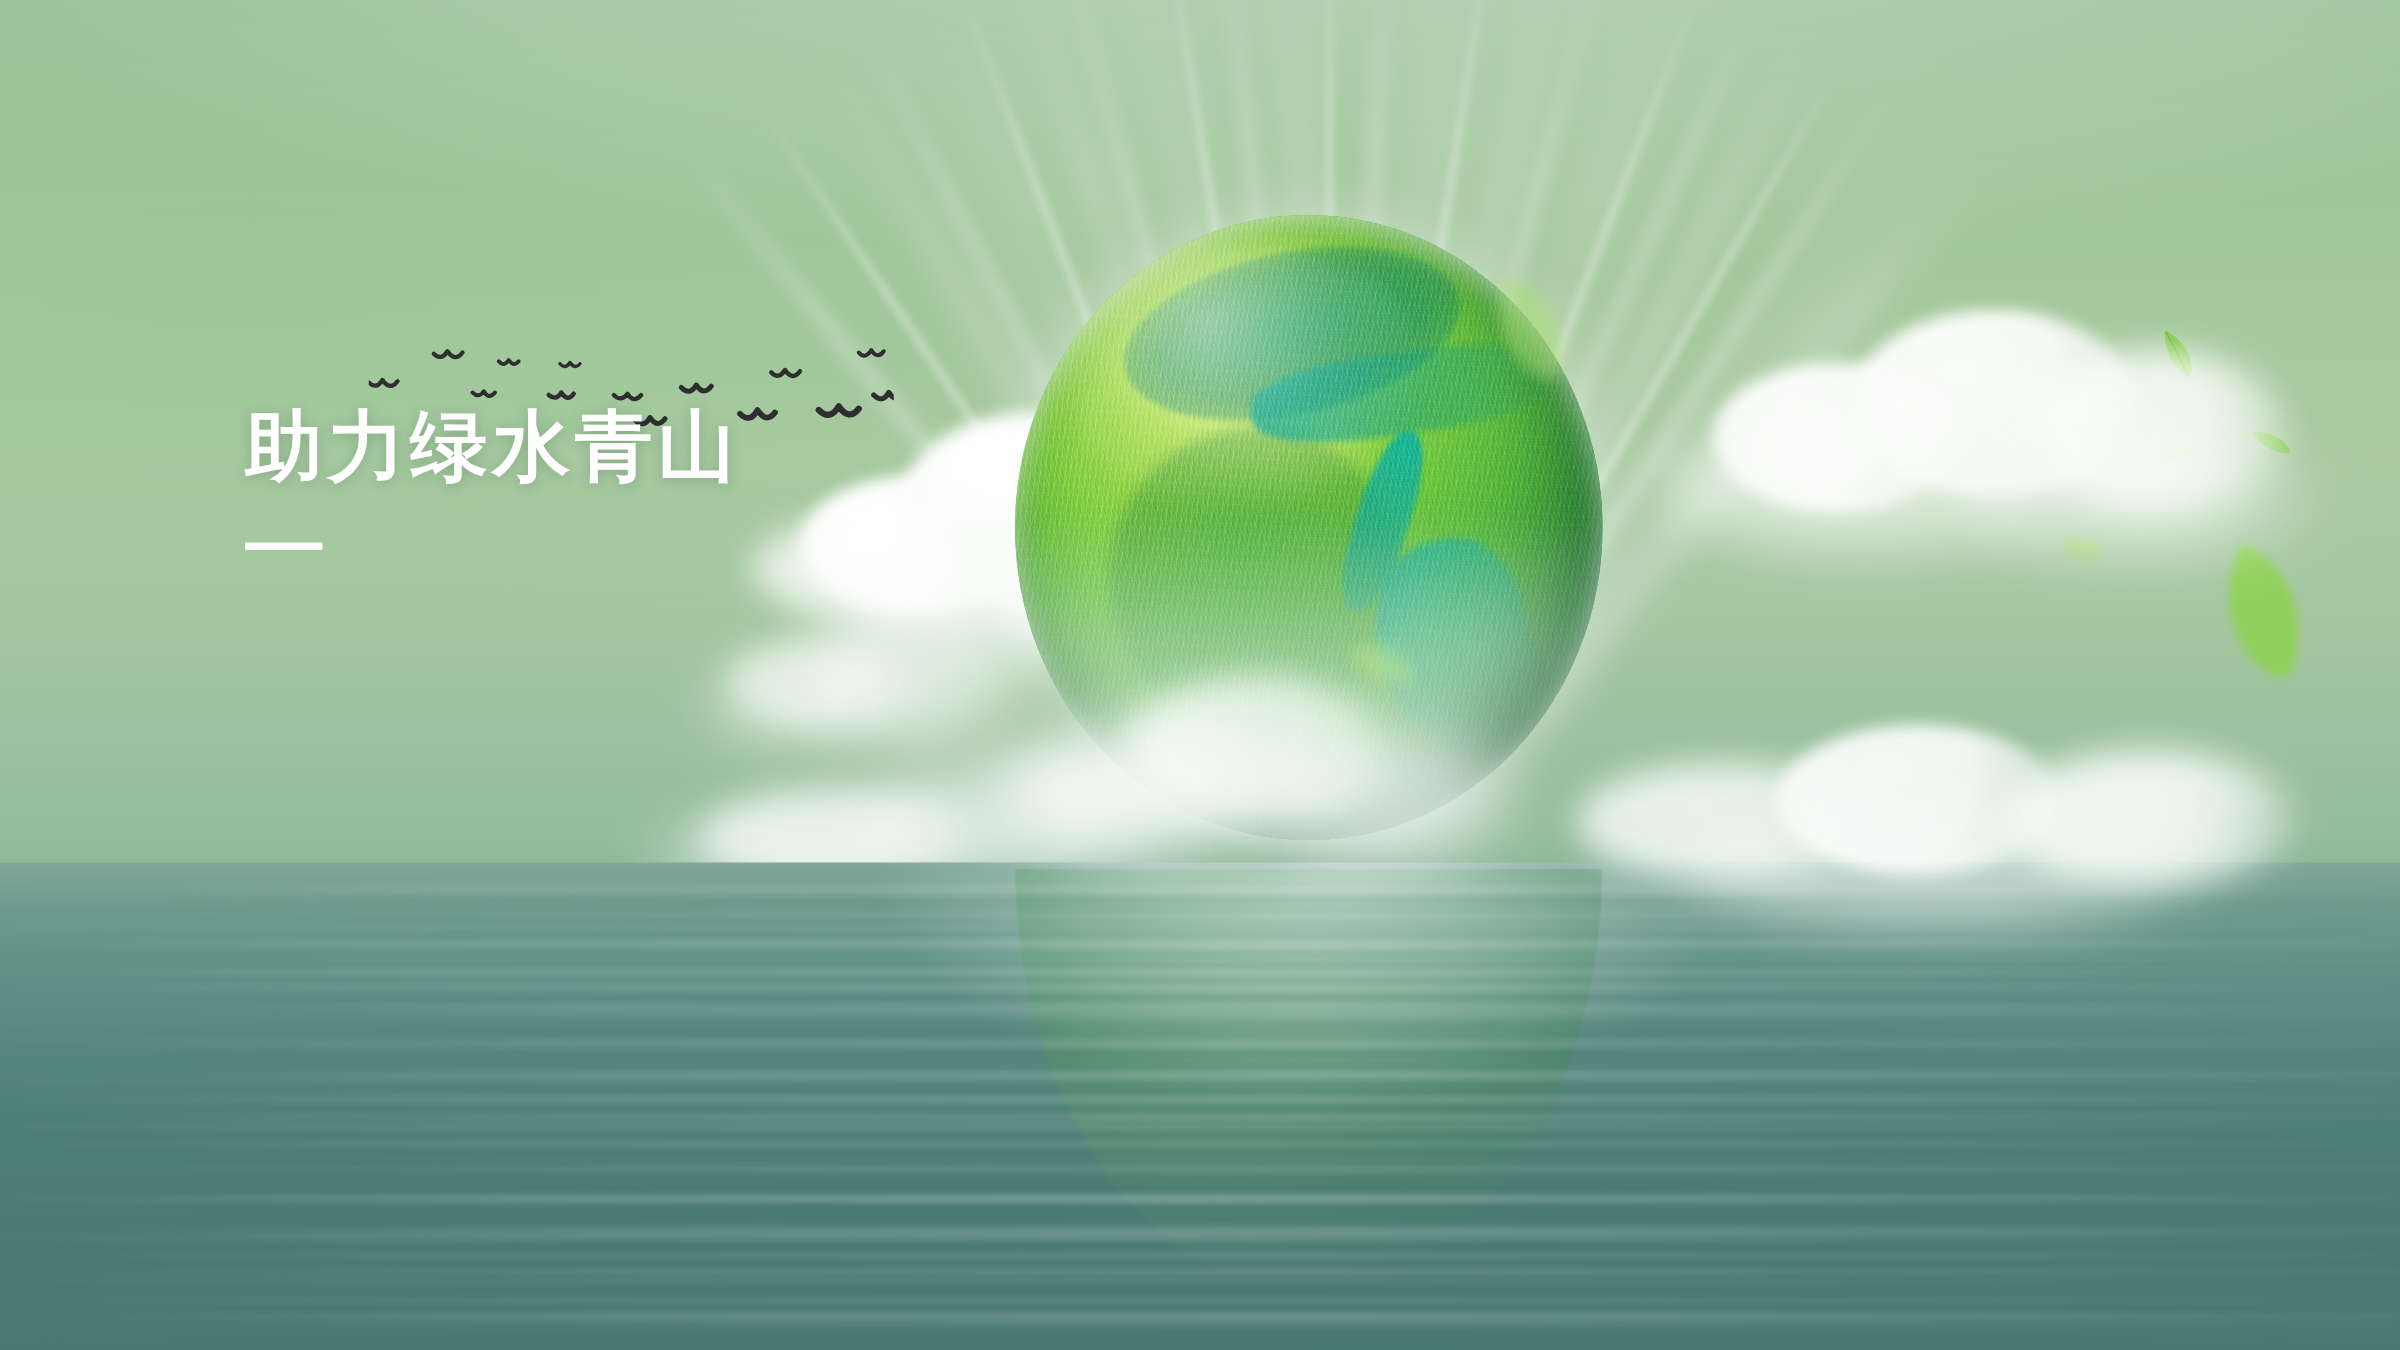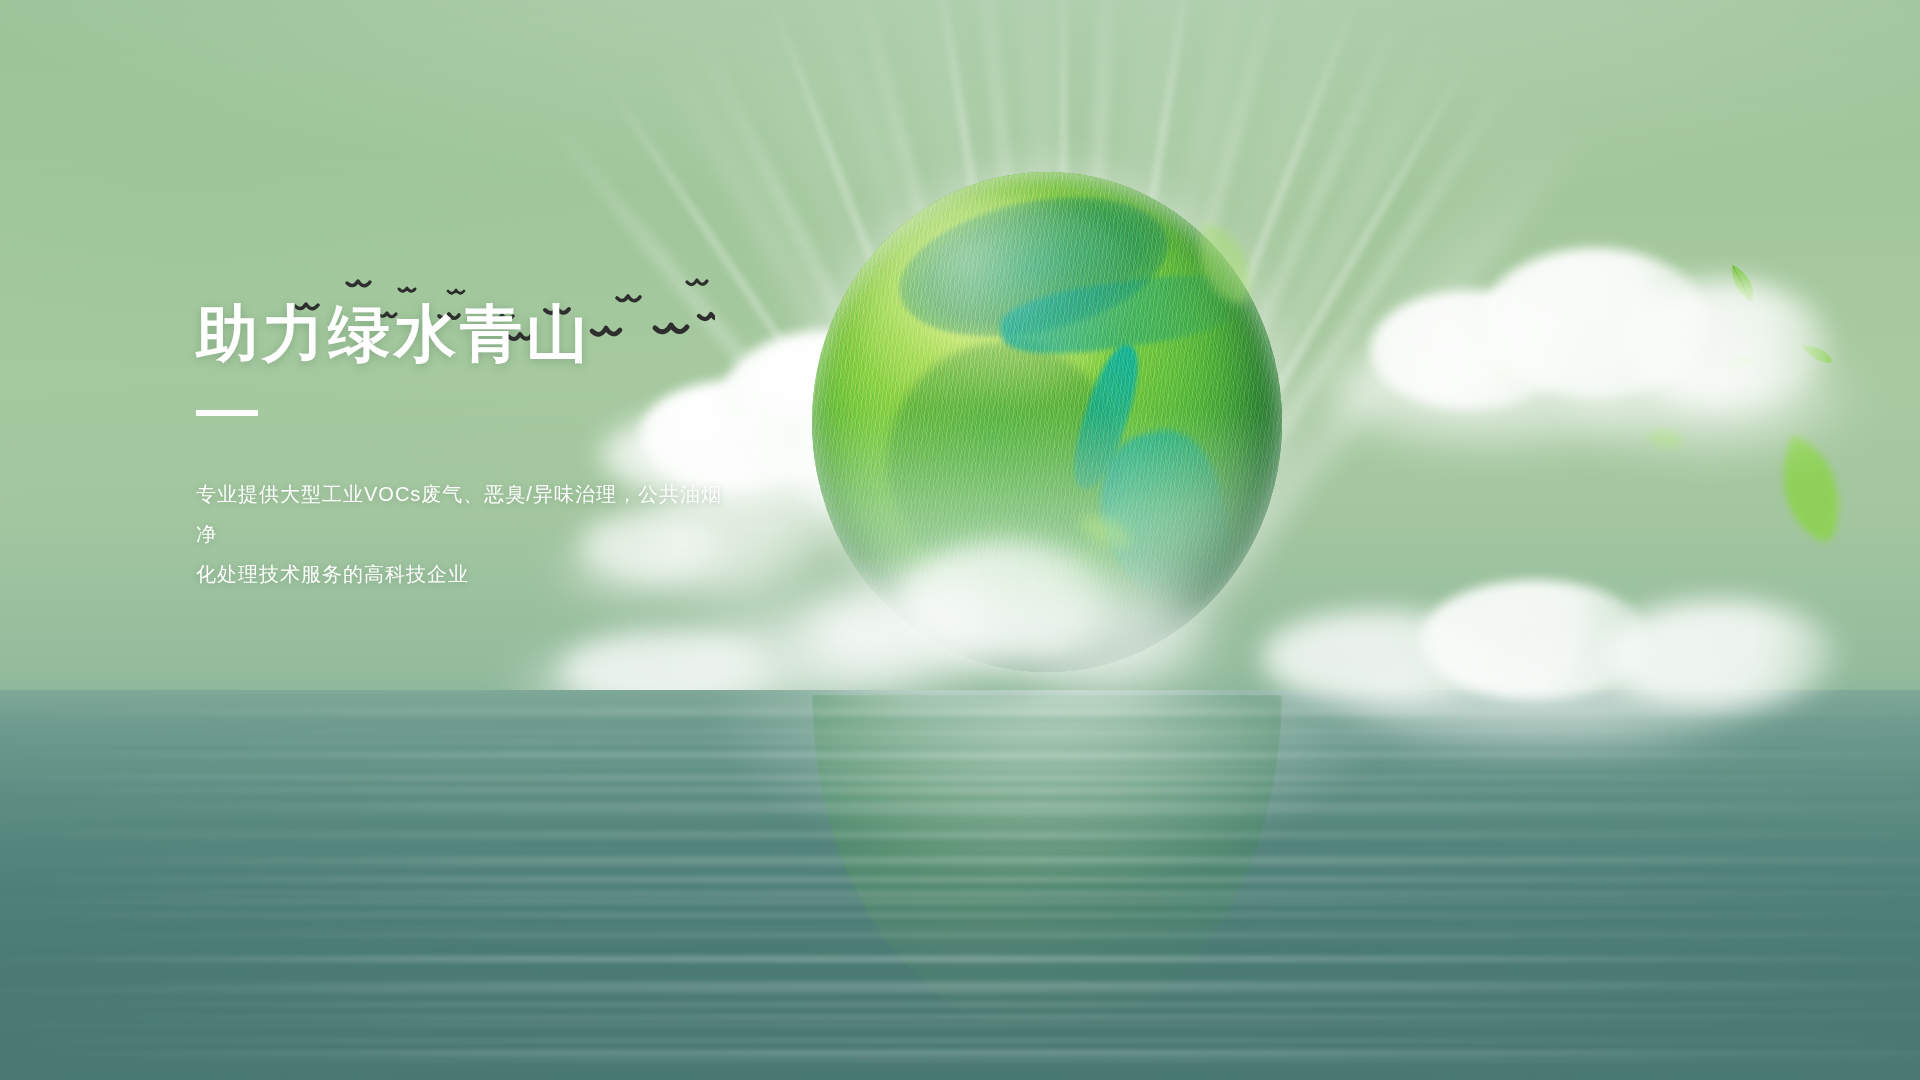--- a/index.html
+++ b/index.html
@@ -166,20 +166,21 @@
   
   .birds { position:absolute; pointer-events:none; }
 
   
   #copy { position:absolute; left:196px; top:298px; width:640px; z-index:40; }
   .headline {
     font-size:62px; line-height:72px; font-weight:bold; color:#ffffff;
     letter-spacing:4px;
     text-shadow:0 2px 10px rgba(50,90,60,.28);
     white-space:nowrap;
+    margin-top:24px;
   }
   #divider { width:62px; height:6px; background:#ffffff; margin-top:40px; border-radius:1px; }
   #desc {
     margin-top:58px; width:540px;
     font-size:20px; line-height:40px; color:#ffffff; letter-spacing:1px;
     text-shadow:0 1px 6px rgba(50,90,60,.25);
   }
 </style>
 </head>
 <body>
@@ -428,19 +429,15 @@
       <path d="M392 46 q5 6 10 -2 q5 8 10 1" stroke-width="3.2"></path>
       <path d="M404 80 q7 7 12 -2 q6 9 12 1" stroke-width="4.2"></path>
       <path d="M297 95 q8 8 14 -3 q7 11 14 2" stroke-width="4.6"></path>
       <path d="M213 100 q7 7 12 -2 q6 9 12 1" stroke-width="4"></path>
     </svg>
   </div>
 
   <div id="copy">
     <div class="headline">助力绿水青山</div>
     <div id="divider"></div>
-    <div id="desc">
-      <div>专业提供大型工业VOCs废气、恶臭/异味治理，公共油烟净</div>
-      <div>化处理技术服务的高科技企业</div>
-    </div>
   </div>
 
 </div>
 
 </body></html>

